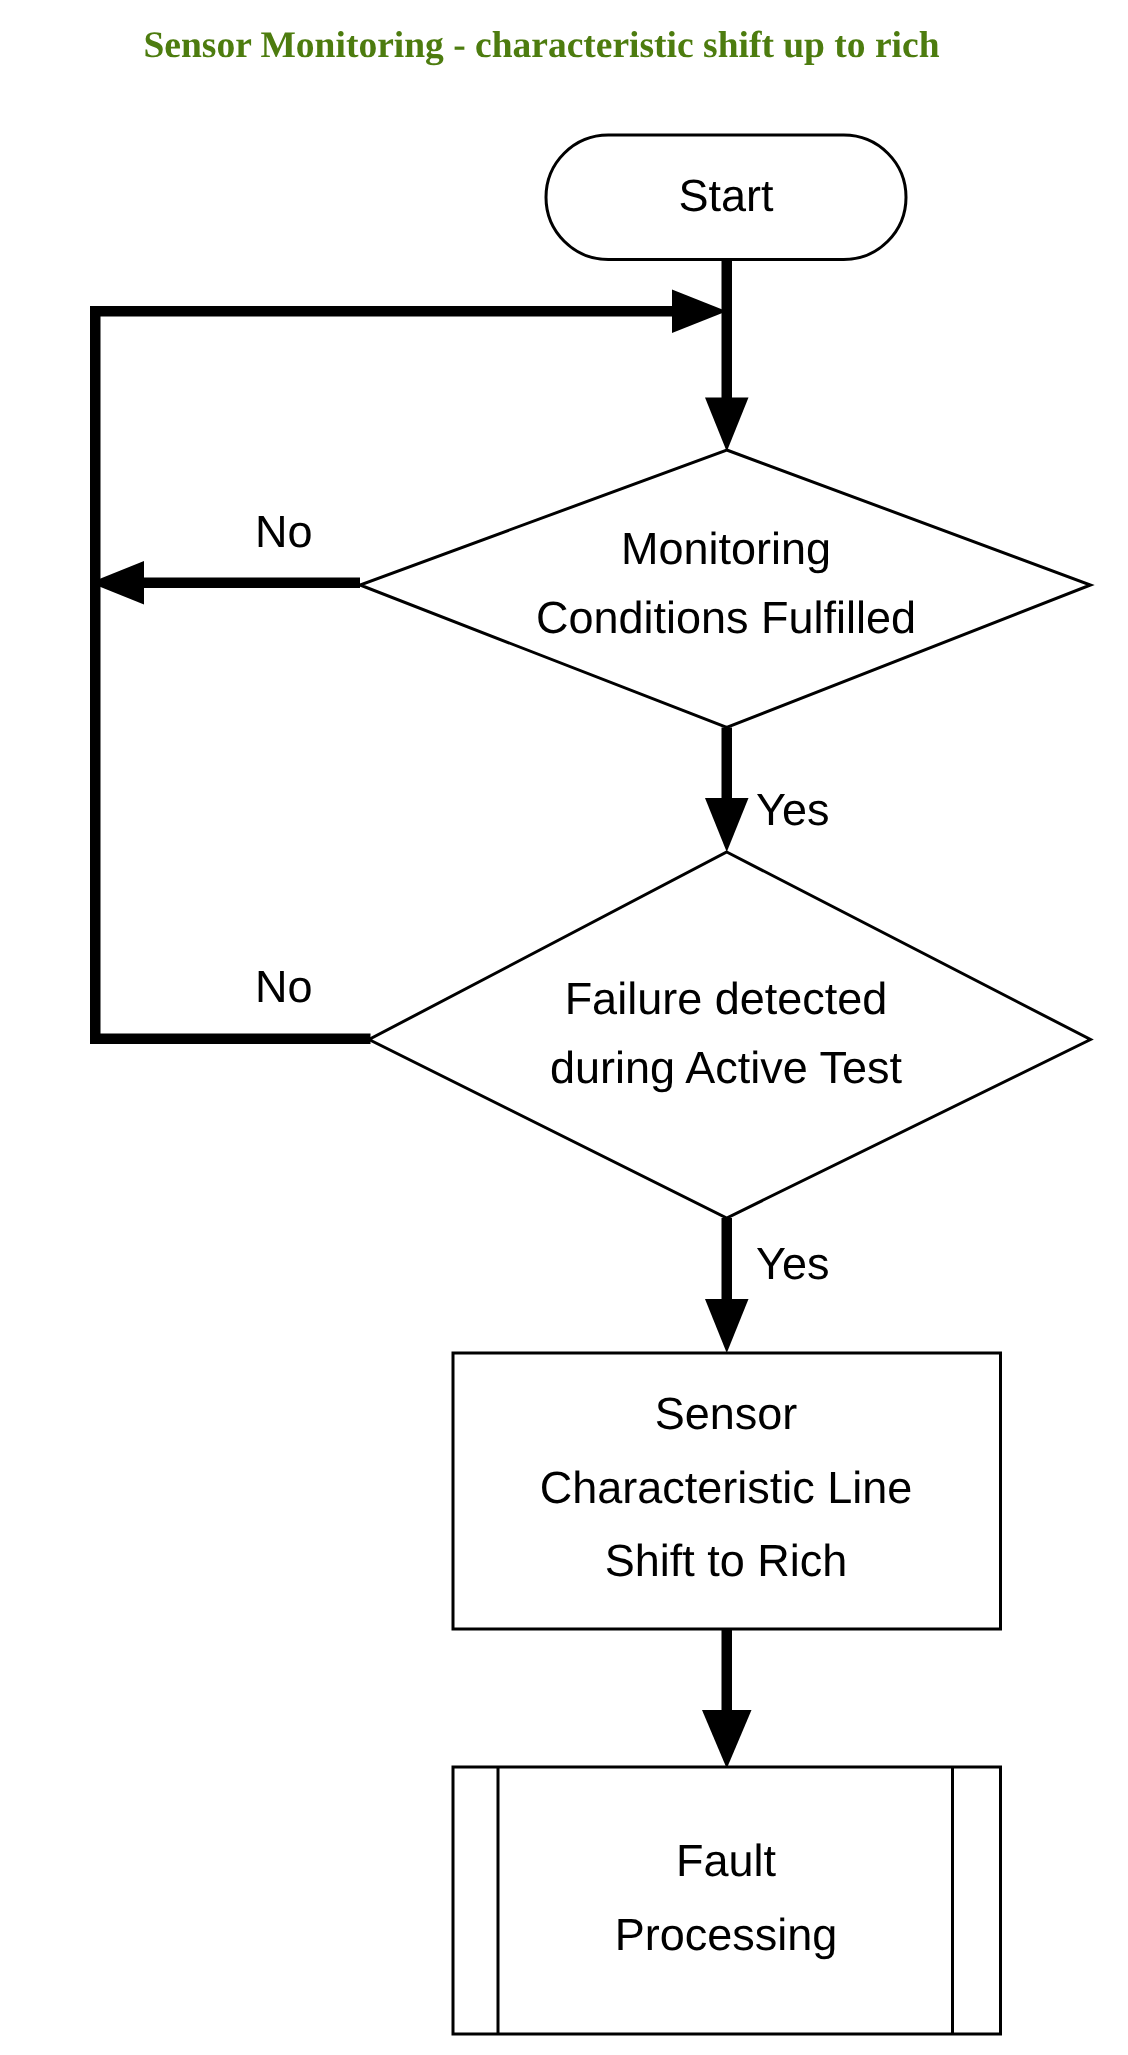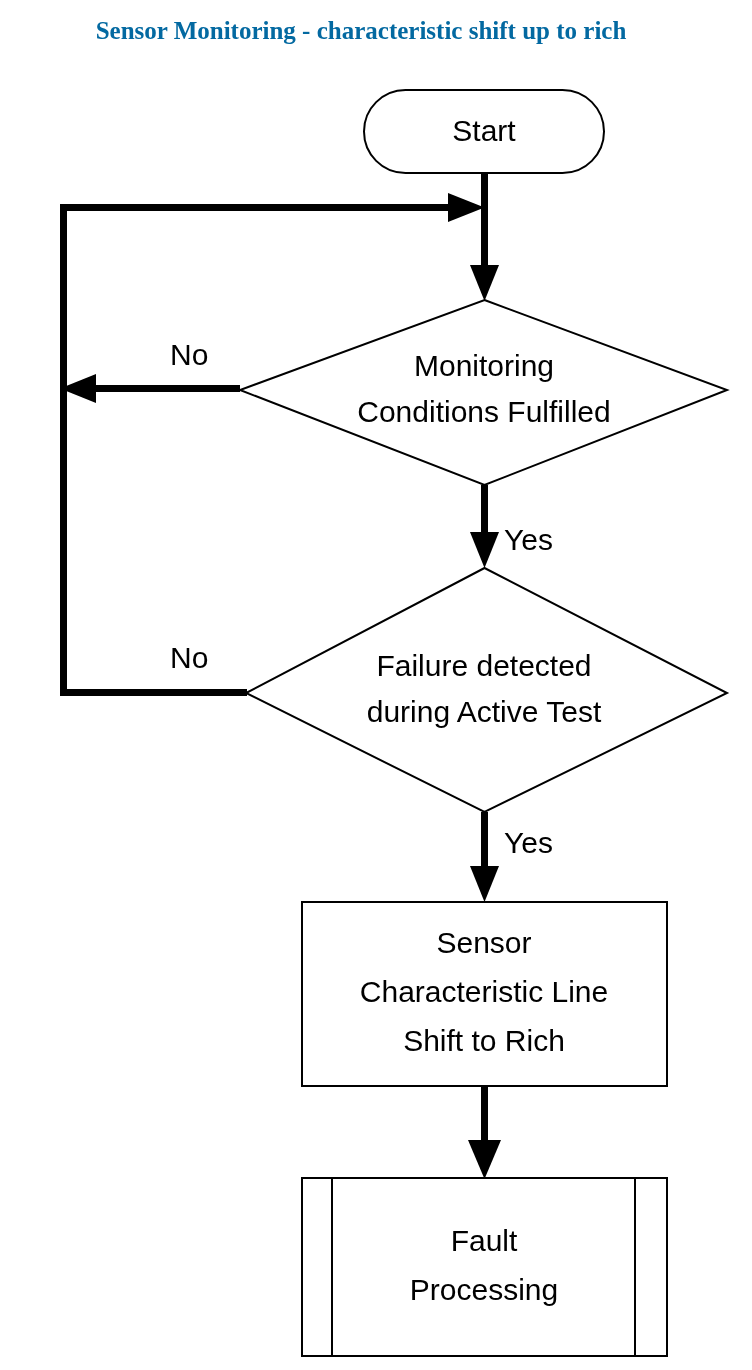--- a/index.html
+++ b/index.html
@@ -26,21 +26,21 @@
     left: 0;
     top: 0;
     width: 722px;
     height: 62px;
     display: flex;
     align-items: center;
     justify-content: center;
     font-family: "Liberation Serif", "DejaVu Serif", serif;
     font-weight: bold;
     font-size: 25px;
-    color: #0369a1;
+    color: #4d7c0f;
     letter-spacing: 0px;
     white-space: nowrap;
   }
   svg.flow-canvas {
     position: absolute;
     left: 0;
     top: 0;
     width: 752px;
     height: 1370px;
     display: block;

